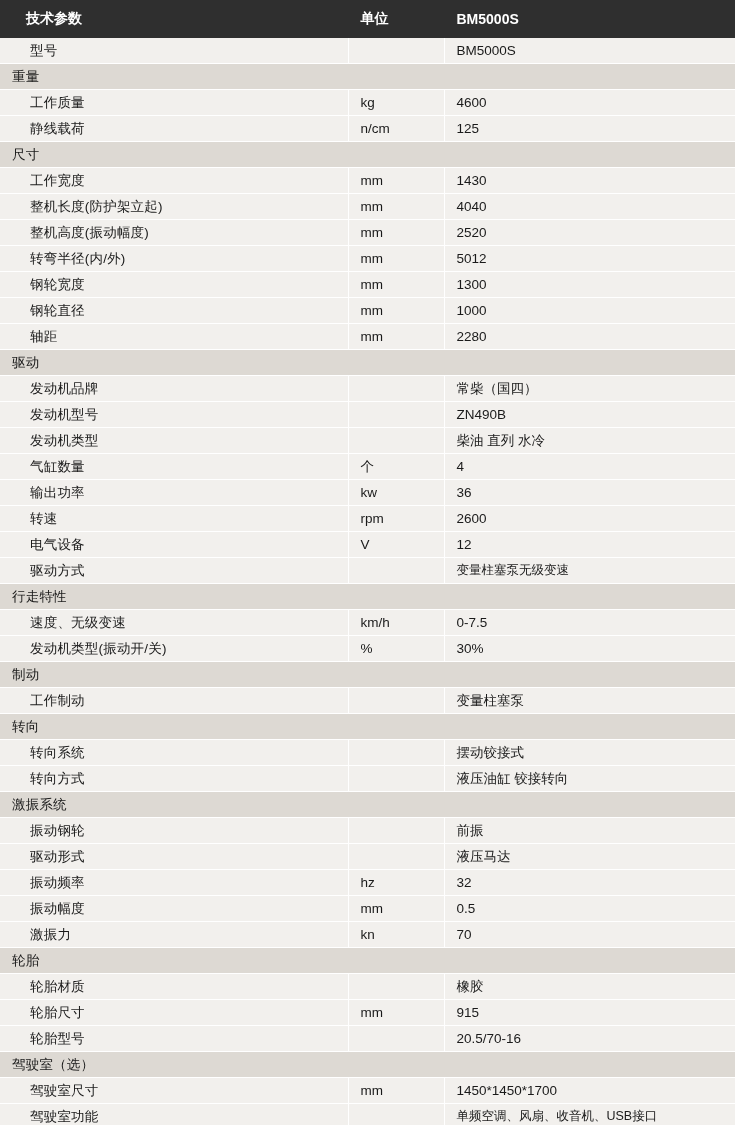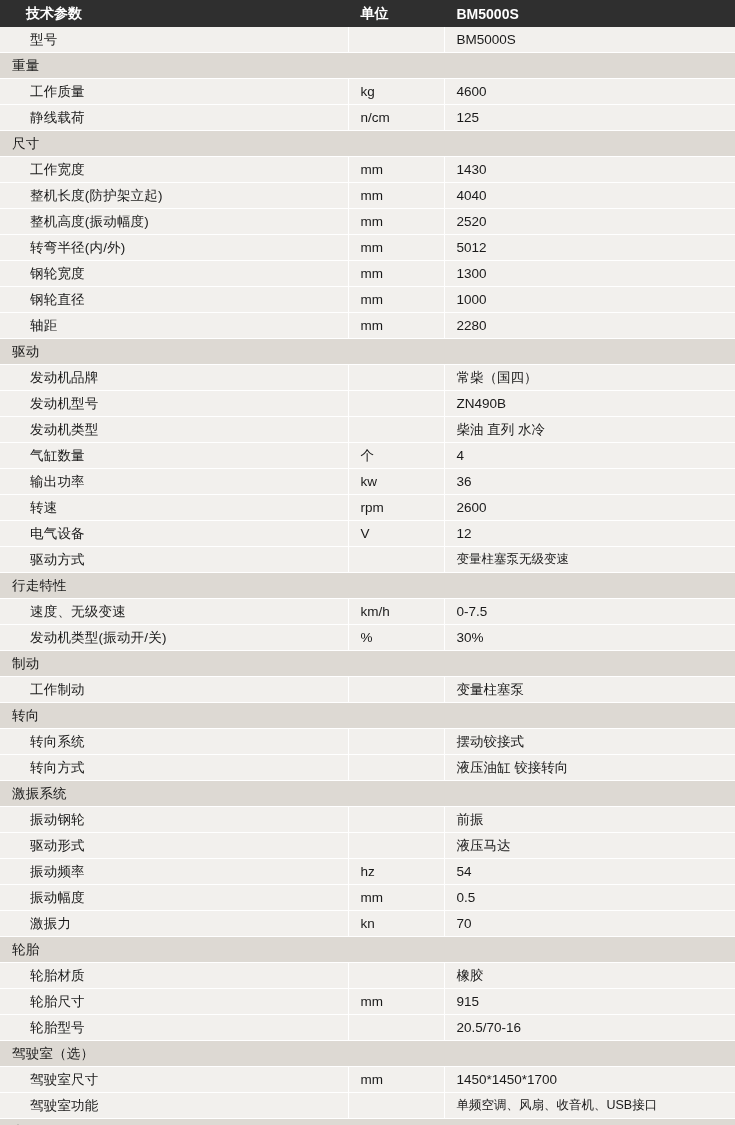--- a/index.html
+++ b/index.html
@@ -40,21 +40,21 @@
     border: none;
   }
   .col-a { width: 348px; }
   .col-b { width: 96px; }
   .col-c { width: 291px; }
 
   tr.header-row td {
     background: #2f2f2f;
     color: #ffffff;
     font-weight: bold;
-    height: 27px;
+    height: 38px;
     font-size: 14px;
     border-right: 1px solid #2f2f2f;
   }
   tr.header-row td.cell-a { padding-left: 26px; }
   tr.header-row td.cell-b { padding-left: 12px; }
   tr.header-row td.cell-c { padding-left: 12px; }
 
   tr.section-row td {
     background: #ddd9d3;
     height: 25px;
@@ -260,21 +260,21 @@
         <td class="cell-c">前振</td>
       </tr>
       <tr class="data-row">
         <td class="cell-a">驱动形式</td>
         <td class="cell-b"></td>
         <td class="cell-c">液压马达</td>
       </tr>
       <tr class="data-row">
         <td class="cell-a">振动频率</td>
         <td class="cell-b">hz</td>
-        <td class="cell-c">54</td>
+        <td class="cell-c">32</td>
       </tr>
       <tr class="data-row">
         <td class="cell-a">振动幅度</td>
         <td class="cell-b">mm</td>
         <td class="cell-c">0.5</td>
       </tr>
       <tr class="data-row">
         <td class="cell-a">激振力</td>
         <td class="cell-b">kn</td>
         <td class="cell-c">70</td>

